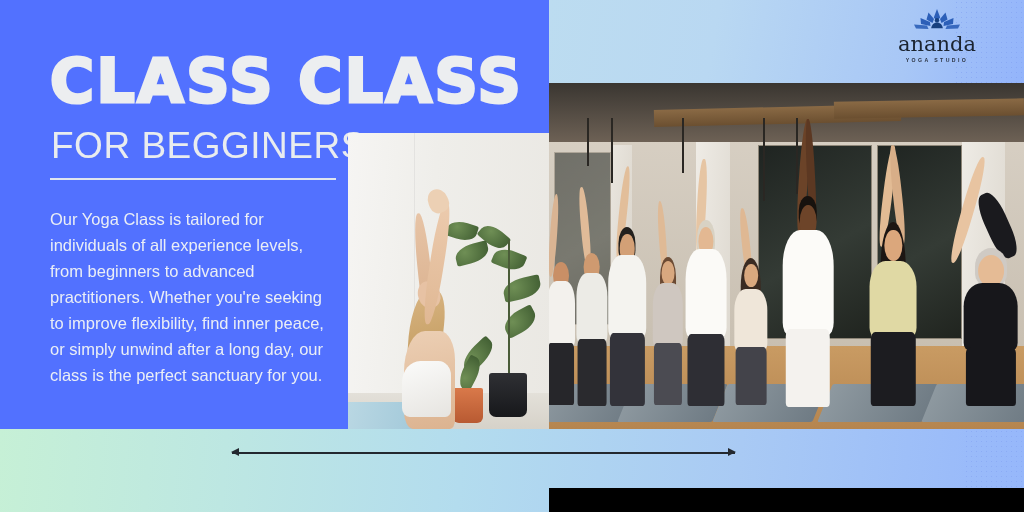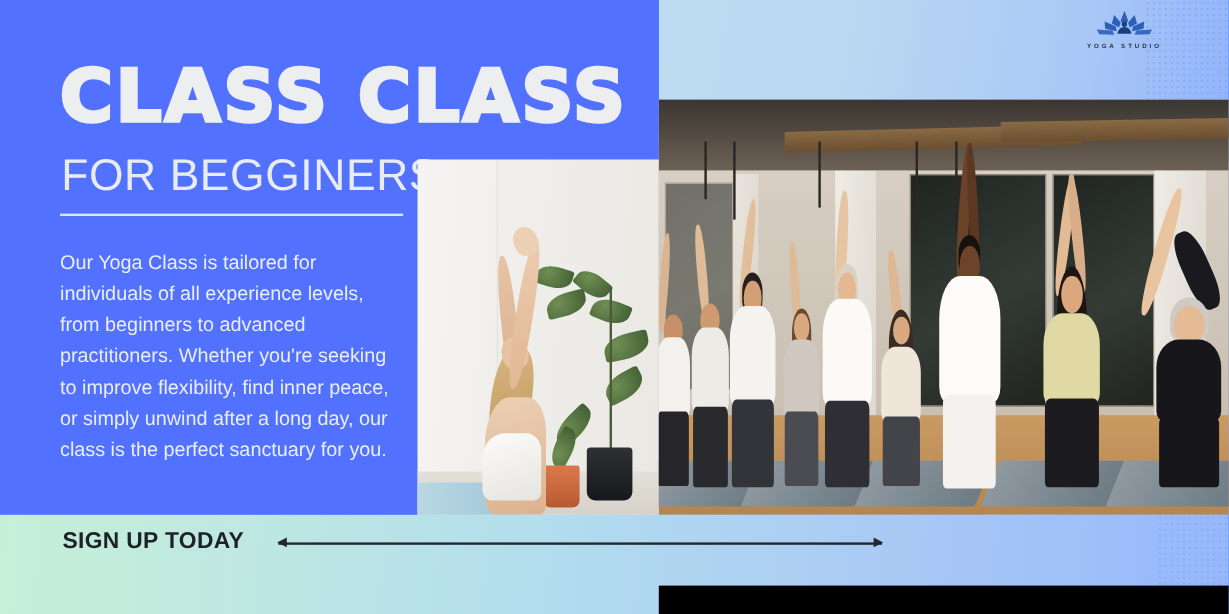--- a/index.html
+++ b/index.html
@@ -350,20 +350,21 @@
         <path d="M13.5 10 L23 14 L23.5 18 L14 16 Z"></path>
         <path d="M46.5 10 L37 14 L36.5 18 L46 16 Z"></path>
         <path d="M7 16.5 L20 17.5 L21.5 21 L9 20.5 Z" opacity=".9"></path>
         <path d="M53 16.5 L40 17.5 L38.5 21 L51 20.5 Z" opacity=".9"></path>
       </g>
       <g fill="#17407F">
         <circle cx="30" cy="12.2" r="2.2"></circle>
         <path d="M30 14.6 c-3.2 0 -5.4 2.4 -5.8 5.6 h11.6 c-.4 -3.2 -2.6 -5.6 -5.8 -5.6 z"></path>
       </g>
     </svg>
+    <span class="logo-word">ananda</span>
     <span class="logo-sub">YOGA STUDIO</span>
   </div>
 
   <div class="blue-panel"></div>
 
   <h1 class="headline">CLASS CLASS</h1>
   <h2 class="subhead">FOR BEGGINERS</h2>
   <div class="rule"></div>
   <p class="body-copy">Our Yoga Class is tailored for individuals of all experience levels, from beginners to advanced practitioners. Whether you're seeking to improve flexibility, find inner peace, or simply unwind after a long day, our class is the perfect sanctuary for you.</p>
 
@@ -491,19 +492,18 @@
       <div class="p-hair" style="top:33%;width:42%;height:16%;background:#cfcac4;"></div>
       <div class="p-head" style="top:36%;width:34%;height:14%;background:#e5bb95;"></div>
       <div class="p-body" style="top:48%;width:72%;height:30%;background:#17171b;"></div>
       <div class="p-legs" style="top:76%;width:66%;height:26%;background:#17171b;"></div>
     </div>
   </div>
 
   <div class="bottom-bar">
     <div class="dots"></div>
   </div>
-  <div class="cta">SIGN UP TODAY</div>
   <div class="arrow-head-left"></div>
   <div class="arrow-line"></div>
   <div class="arrow-head-right"></div>
 
   <div class="black-band"></div>
 </div>
 
 </body></html>

